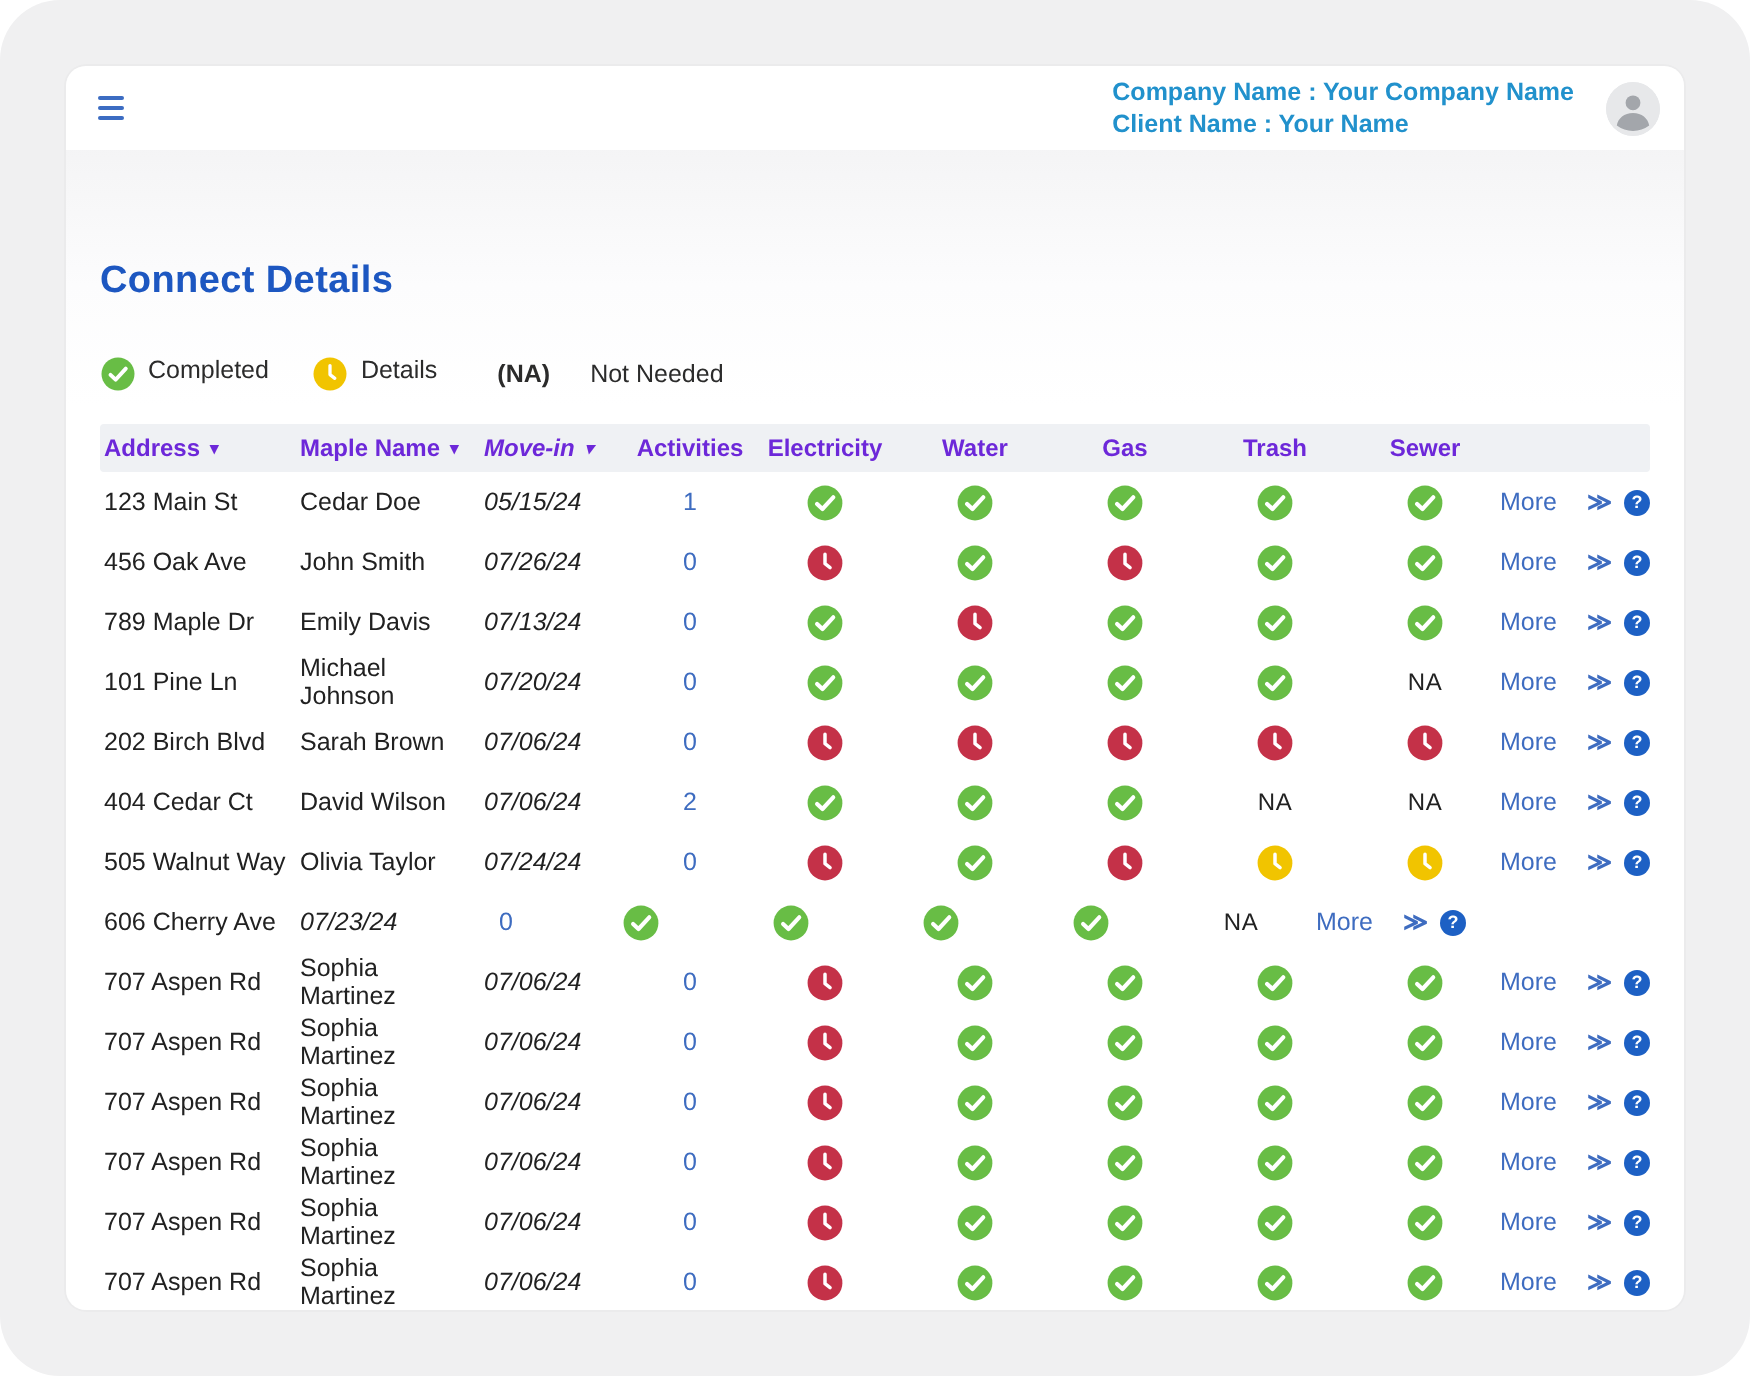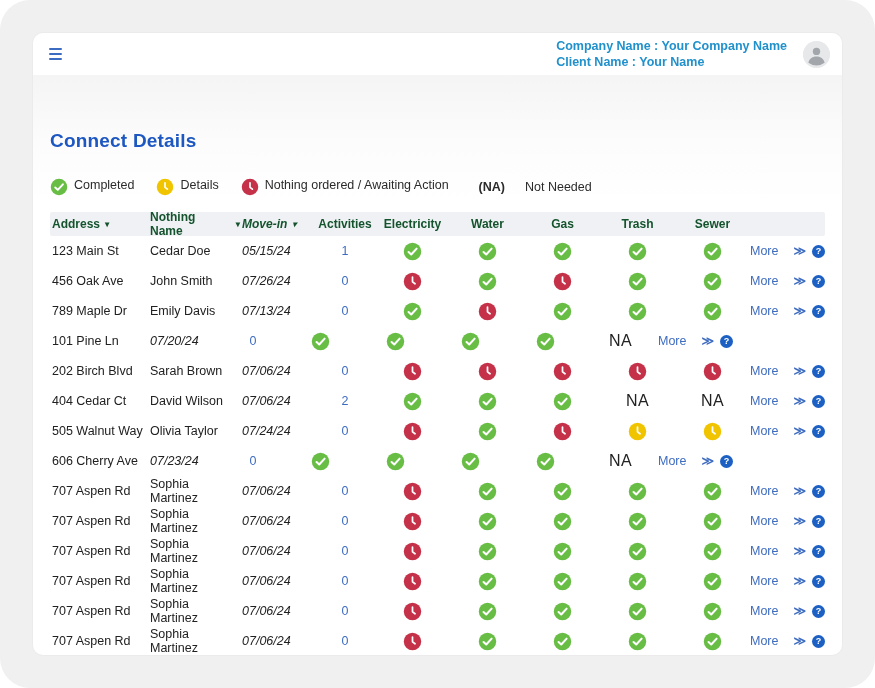--- a/index.html
+++ b/index.html
@@ -21,36 +21,36 @@
   .content{position:absolute;left:17px;top:42px;width:775px;}
   .title{margin:55px 0 0 0;font-size:19px;font-weight:bold;color:#1d57c1;letter-spacing:.2px;}
   .legend{display:flex;align-items:center;gap:22px;margin-top:26px;font-size:12.5px;color:#2b2b2b;}
   .litem{display:flex;align-items:flex-start;gap:6px;}
   .litem b{font-weight:bold;}
   .na-legend{margin-left:8px;display:flex;gap:20px;}
   .sicon{width:19px;height:19px;display:block;}
   .legend .sicon{width:18px;height:18px;}
   .table{margin-top:16px;}
   .thead{display:flex;align-items:center;height:24px;background:#eff1f4;border-radius:2px;}
-  .th{font-size:12px;font-weight:bold;color:#14532d;display:flex;align-items:center;
+  .th{font-size:12px;font-weight:bold;color:#6d28d9;display:flex;align-items:center;
     box-sizing:border-box;padding-left:2px;cursor:default;}
   .th.sortable{cursor:pointer;}
   .caret{font-size:8.5px;margin-left:5px;line-height:1;}
   .tbody{display:block;}
   .tr{display:flex;align-items:center;height:30px;}
   .td{font-size:12.5px;color:#212121;box-sizing:border-box;padding-left:2px;
     display:flex;align-items:center;}
   .col-address{width:98px;}
   .col-tenant{width:92px;}
   .col-movein{width:75px;font-style:italic;}
   .col-activities{width:60px;justify-content:center;padding-left:0;}
   .col-status{width:75px;justify-content:center;padding-left:0;}
   .col-actions{width:75px;justify-content:flex-end;padding-left:0;gap:6px;}
   .td.col-activities{color:#3e6cc0;cursor:pointer;}
-  .na{font-size:16px;color:#222;font-weight:500;letter-spacing:.3px;}
+  .na{font-size:12px;color:#222;font-weight:500;letter-spacing:.3px;}
   .more{color:#3e6cc0;font-size:12.5px;display:inline-flex;align-items:center;gap:15px;
     cursor:pointer;white-space:nowrap;}
   .chev{font-size:12px;font-weight:bold;}
   .help{width:13px;height:13px;border-radius:50%;background:#1d60c4;color:#ffffff;
     font-size:9px;font-weight:bold;display:inline-flex;align-items:center;justify-content:center;
     cursor:pointer;line-height:1;}
 </style>
 </head>
 <body>
 
@@ -93,43 +93,34 @@
         </span>
         <span class="litem">
           <span>
               <svg viewBox="0 0 24 24" class="sicon">
                 <circle cx="12" cy="12" r="11" fill="#f1c400"></circle>
                 <path d="M12 6.4v6l3.2 2.5" stroke="#fff" stroke-width="2.2" fill="none" stroke-linecap="round" stroke-linejoin="round"></path>
               </svg>
             </span>
           <span>Details</span>
         </span>
-        <span class="litem">
-          <span>
-              <svg viewBox="0 0 24 24" class="sicon">
-                <circle cx="12" cy="12" r="11" fill="#c43148"></circle>
-                <path d="M12 6.4v6l3.2 2.5" stroke="#fff" stroke-width="2.2" fill="none" stroke-linecap="round" stroke-linejoin="round"></path>
-              </svg>
-            </span>
-          <span>Nothing ordered / Awaiting Action</span>
-        </span>
         <span class="litem na-legend">
           <b>(NA)</b>
           <span>Not Needed</span>
         </span>
       </div>
 
       <div class="table">
         <div class="thead">
           <div class="th col-address sortable">
             <span>Address</span>
             <span class="caret">▾</span>
           </div>
           <div class="th col-tenant sortable">
-            <span>Nothing Name</span>
+            <span>Maple Name</span>
             <span class="caret">▾</span>
           </div>
           <div class="th col-movein sortable">
             <span>Move-in</span>
             <span class="caret">▾</span>
           </div>
           <div class="th col-activities">
             <span>Activities</span>
           </div>
           <div class="th col-status">
@@ -277,20 +268,21 @@
       <span class="more">
         <span class="more-label">More</span>
         <span class="chev">≫</span>
       </span>
       <span class="help">?</span>
     </div>
   </div>
 
   <div class="tr">
     <div class="td col-address">101 Pine Ln</div>
+    <div class="td col-tenant">Michael Johnson</div>
     <div class="td col-movein">07/20/24</div>
     <div class="td col-activities">0</div>
     <div class="td col-status">
                 <svg viewBox="0 0 24 24" class="sicon">
                   <circle cx="12" cy="12" r="11" fill="#68bd45"></circle>
                   <path d="M7 12.6l3.4 3.2L17.2 8.4" stroke="#fff" stroke-width="2.6" fill="none" stroke-linecap="round" stroke-linejoin="round"></path>
                 </svg>
               </div>
     <div class="td col-status">
                 <svg viewBox="0 0 24 24" class="sicon">

